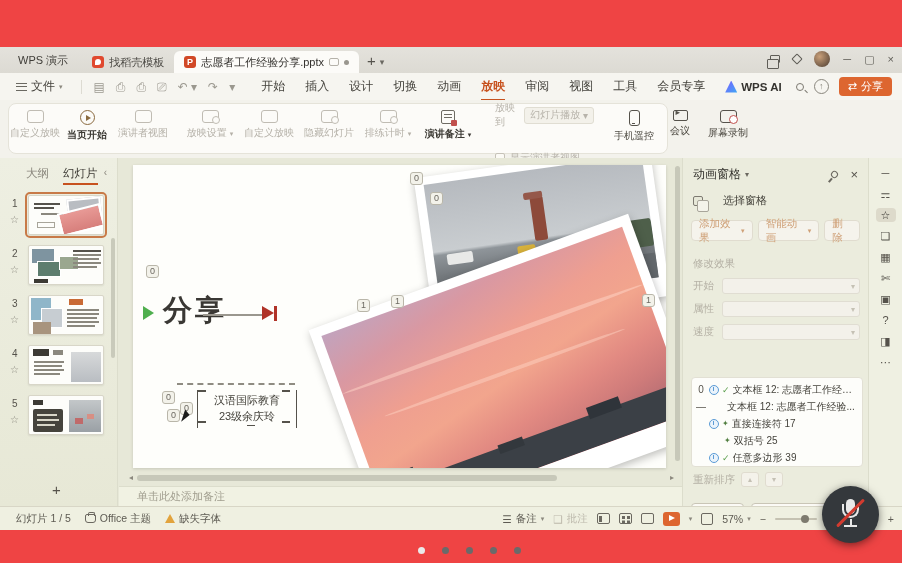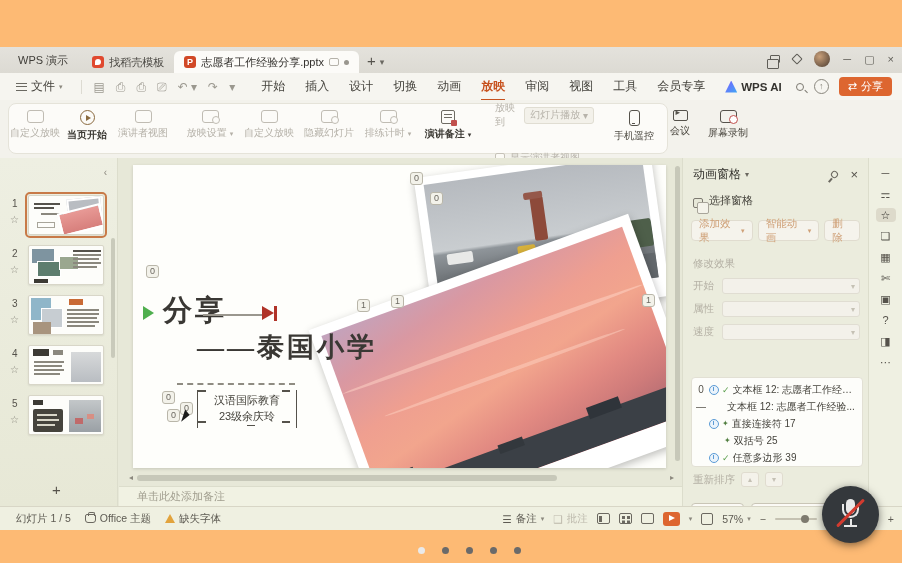--- a/index.html
+++ b/index.html
@@ -1,18 +1,18 @@
 <!DOCTYPE html>
 <html><head>
 <meta charset="utf-8">
 <style>
 *{margin:0;padding:0;box-sizing:border-box;}
 html,body{width:902px;height:563px;background:#000;overflow:hidden;
   font-family:"Liberation Sans","DejaVu Sans",sans-serif;}
-.screen{position:absolute;left:0;top:0;width:902px;height:563px;background:#fdba74;}
+.screen{position:absolute;left:0;top:0;width:902px;height:563px;background:#ef4444;}
 .app{position:absolute;left:0;top:47px;width:902px;height:483px;background:#f3f2ec;overflow:hidden;}
 
 
 .tabbar{position:absolute;left:0;top:0;width:100%;height:26px;background:linear-gradient(#e4e2dc,#dcdad3);display:flex;align-items:flex-end;}
 .appbtn{height:20px;margin:0 6px 3px 10px;padding:0 8px;font-size:11px;color:#3f3d38;display:flex;align-items:center;border-radius:4px;}
 .tab{height:22px;display:flex;align-items:center;gap:5px;padding:0 10px;font-size:11px;color:#4a4843;border-radius:6px 6px 0 0;}
 .tab.active{background:#fcfbf8;color:#33312d;}
 .tabico{width:12px;height:12px;border-radius:3px;display:inline-block;position:relative;}
 .ico-docer{background:#e0492f;}
 .ico-docer::after{content:"";position:absolute;left:3px;top:3px;width:6px;height:6px;border-radius:50% 50% 50% 0;background:#fff;}
@@ -112,21 +112,21 @@
 .notesbar{position:absolute;left:0px;top:328px;width:563px;height:20px;background:#f1f2e3;border-top:1px solid #dcddcc;font-size:11px;color:#a09d8e;display:flex;align-items:center;padding-left:18px;}
 
 
 .animpane{position:absolute;left:682px;top:0;width:186px;height:100%;background:#ebecdd;border-left:1px solid #dcddcc;font-size:11px;color:#45433c;}
 .ap-head{display:flex;align-items:center;padding:8px 10px 0 10px;font-size:12px;color:#35332e;}
 .ap-caret{font-size:8px;color:#6b6860;margin-left:4px;}
 .ap-tools{margin-left:auto;display:flex;align-items:center;gap:12px;}
 .pin{width:7px;height:7px;border:1.5px solid #6b6860;border-radius:50%;position:relative;transform:rotate(40deg);}
 .pin::after{content:"";position:absolute;left:2px;top:7px;width:1.5px;height:5px;background:#6b6860;}
 .ap-close{color:#55524b;font-size:13px;}
-.ap-select{display:flex;align-items:flex-end;gap:6px;padding:10px 10px 0 10px;color:#45433c;}
+.ap-select{display:flex;align-items:center;gap:20px;padding:10px 10px 0 10px;color:#45433c;}
 .sel-ic{width:10px;height:10px;border:1.2px solid #7d7a71;border-radius:2px;position:relative;background:#e7e8d8;}
 .sel-ic::after{content:"";position:absolute;left:3px;top:3px;width:10px;height:10px;border:1.2px solid #a8a59a;border-radius:2px;background:#f4f3ea;}
 .ap-btns{display:flex;gap:5px;padding:12px 8px 0 8px;}
 .ap-btn{height:21px;background:#f5f3ec;border:1px solid #e0dccf;border-radius:4px;color:#cfa077;font-size:10.5px;display:flex;align-items:center;justify-content:center;gap:3px;padding:0 7px;}
 .ap-btn .rcaret{color:#cfa077;}
 .ap-label{padding:16px 10px 0 10px;color:#b5b1a5;font-size:10.5px;}
 .ap-field{display:flex;align-items:center;gap:8px;padding:7px 8px 0 10px;color:#b5b1a5;font-size:10.5px;}
 .ap-drop{flex:1;height:16px;background:#f3f1ea;border:1px solid #e0ddd2;border-radius:3px;display:flex;align-items:center;justify-content:flex-end;padding:0 4px;color:#c5c1b4;font-size:8px;}
 .ap-list{position:absolute;left:8px;top:219px;width:172px;height:90px;background:#fdfdfa;border:1px solid #e2e0d4;border-radius:4px;overflow:hidden;padding-top:3px;}
 .ai-row{display:flex;align-items:center;gap:3px;height:17px;padding:0 4px;font-size:10px;color:#45433c;white-space:nowrap;}
@@ -323,20 +323,24 @@
           <span class="recmon"></span>
           <span>屏幕录制</span>
         </div>
       </div>
     </div>
   </div>
 
   <div class="main">
 
     <div class="leftpanel">
+      <div class="lp-tabs">
+        <span class="lp-tab">大纲</span>
+        <span class="lp-tab active">幻灯片</span>
+      </div>
       <span class="lp-collapse">‹</span>
 
       <span class="thumbnum" style="top:40px">1</span>
       <span class="thumbstar" style="top:56px">☆</span>
       <div class="thumbwrap sel" style="top:37px">
         <div>
           <div class="d" style="left:5px;top:7px;width:26px;height:2px;background:#55524b"></div>
           <div class="d" style="left:5px;top:11px;width:20px;height:2px;background:#55524b"></div>
           <div class="d" style="left:12px;top:17px;width:22px;height:2px;background:#8b887e"></div>
           <div class="d" style="left:8px;top:26px;width:18px;height:6px;border:1px solid #a8a59a"></div>
@@ -445,21 +449,20 @@
 
         <span class="badge" style="left:29px;top:226px">0</span>
         <span class="badge" style="left:47px;top:237px">0</span>
         <span class="badge" style="left:34px;top:244px">0</span>
 
         <div class="t-title" style="left:30px;top:126px;font-size:29px;">分享</div>
         <span class="arrow-green"></span>
         <span class="arrow-line"></span>
         <span class="arrow-red"></span>
         <span class="arrow-red-bar"></span>
-        <div class="t-title" style="left:64px;top:164px;font-size:27px;">——泰国小学</div>
 
         <div class="dashline"></div>
         <div class="subbox">
           <div>汉语国际教育</div>
           <div>23级余庆玲</div>
         </div>
         <div class="cursor"></div>
       </div>
 
       <div class="vscroll"></div>

